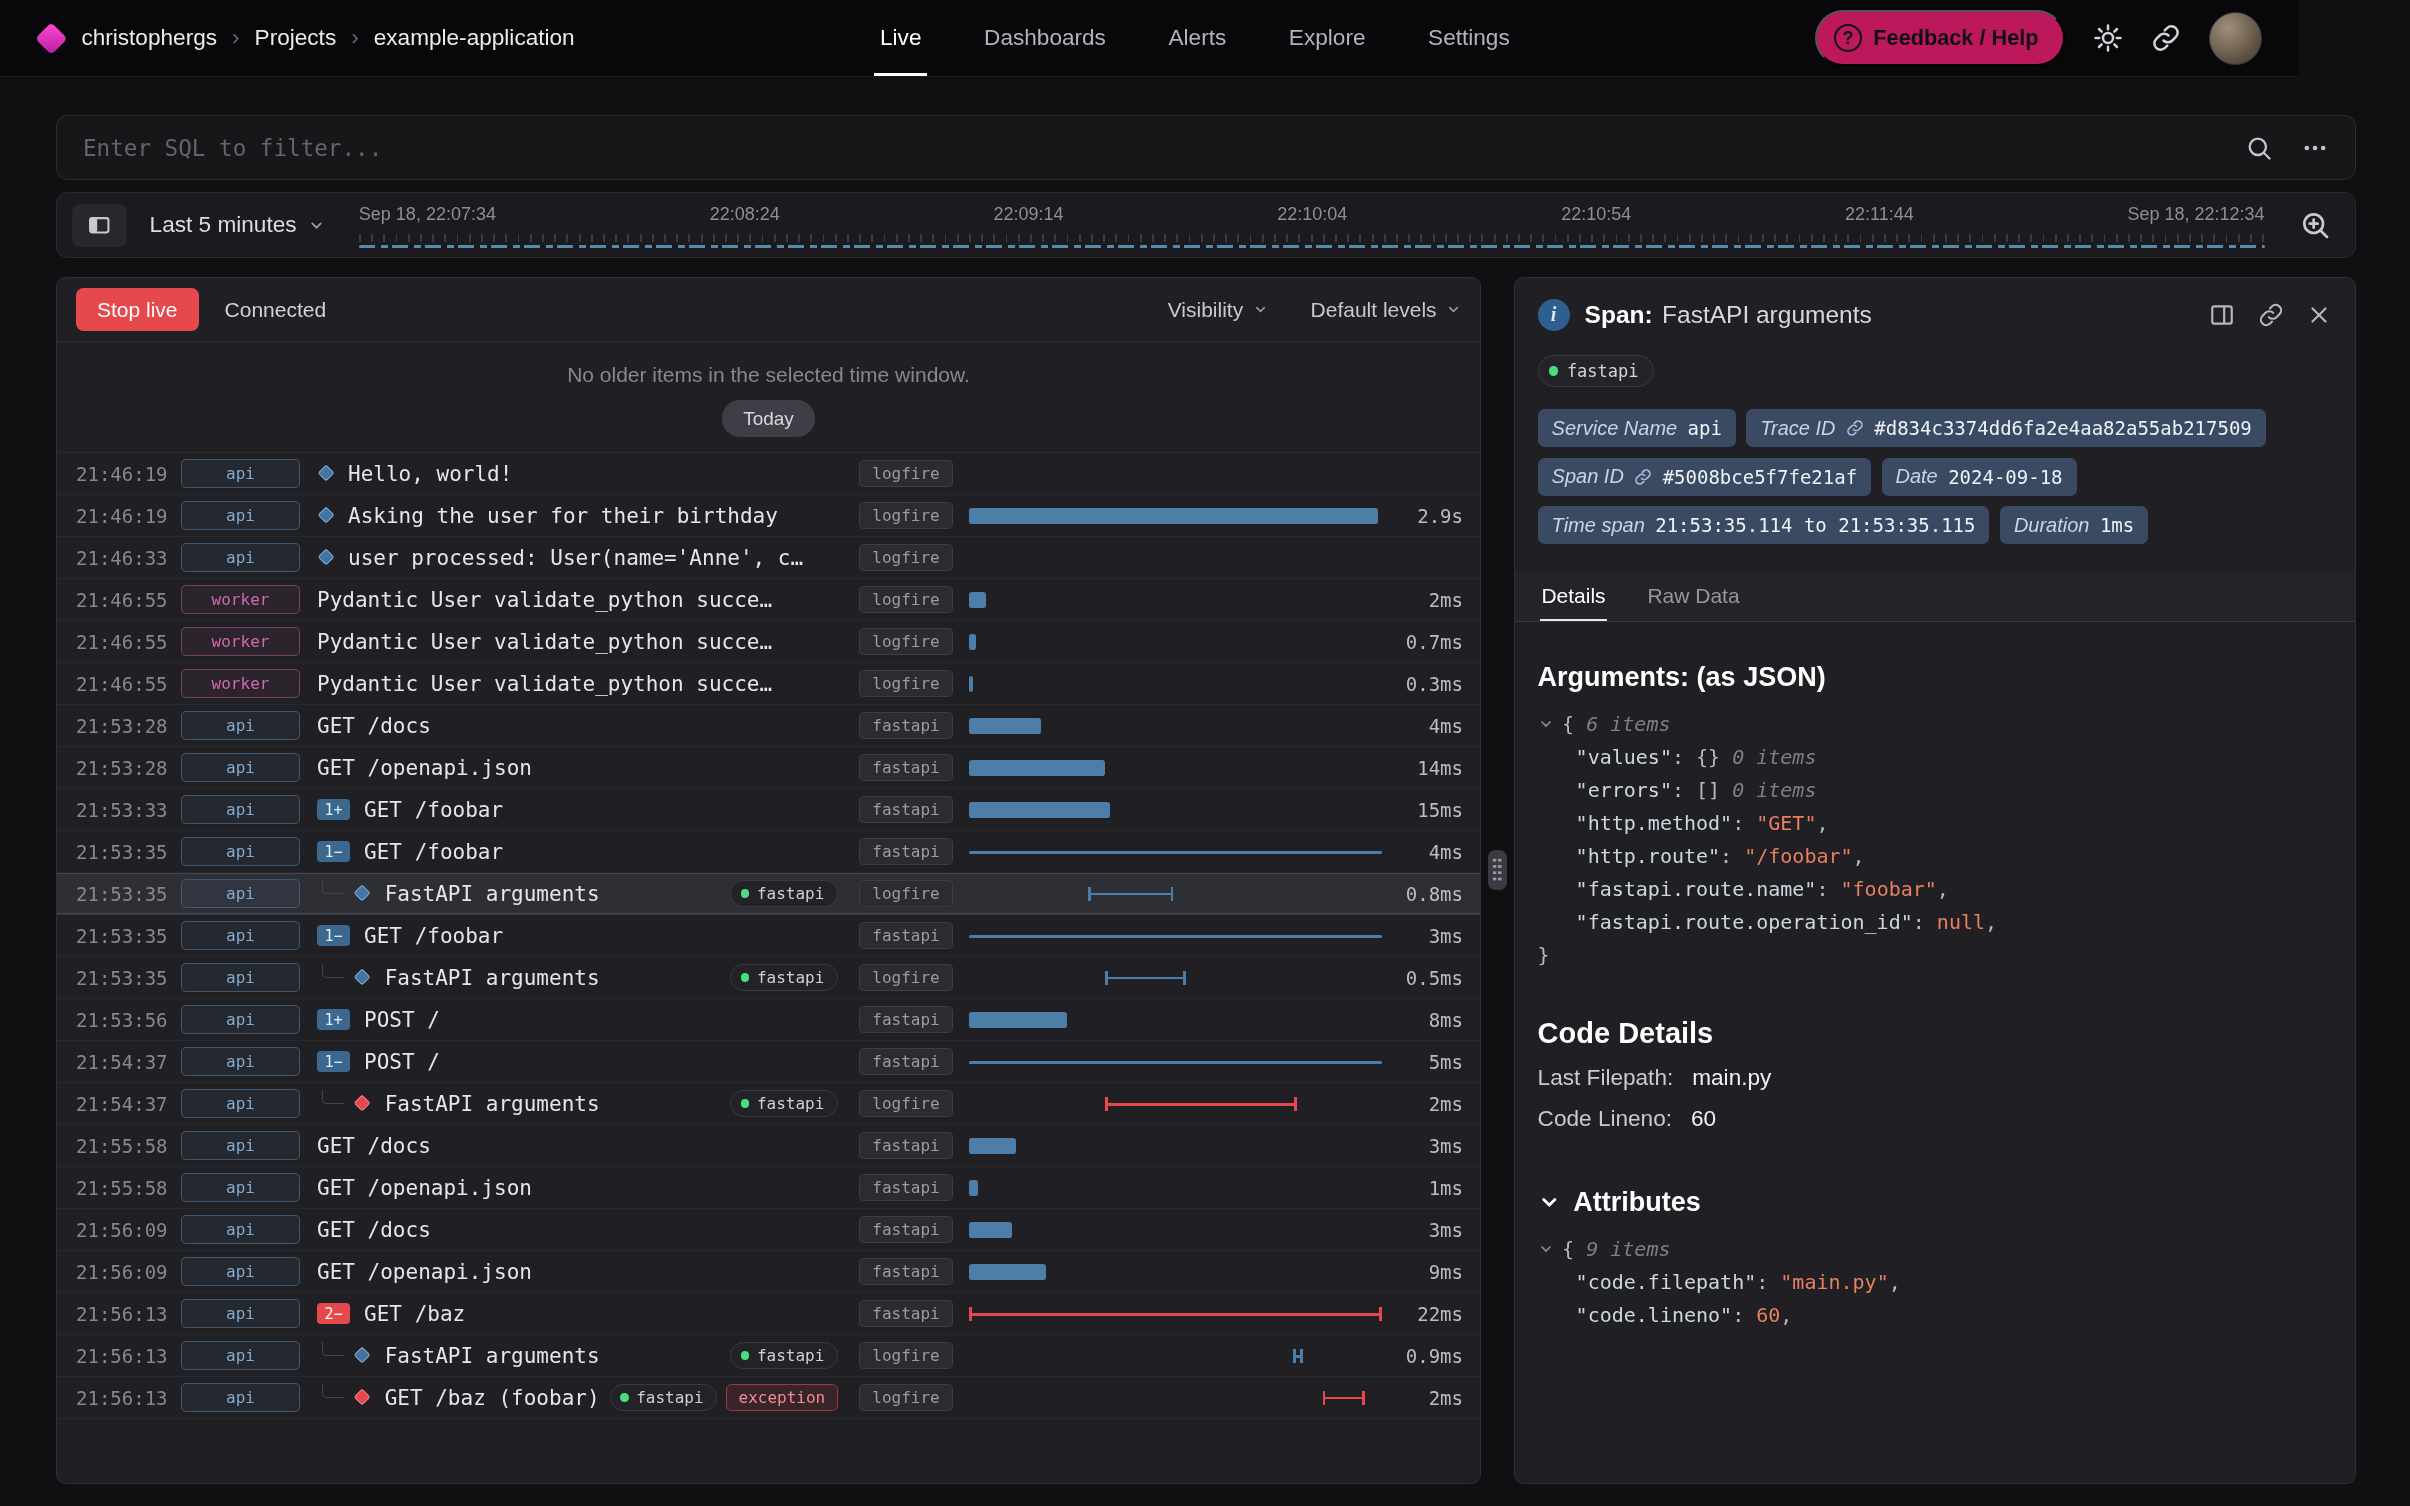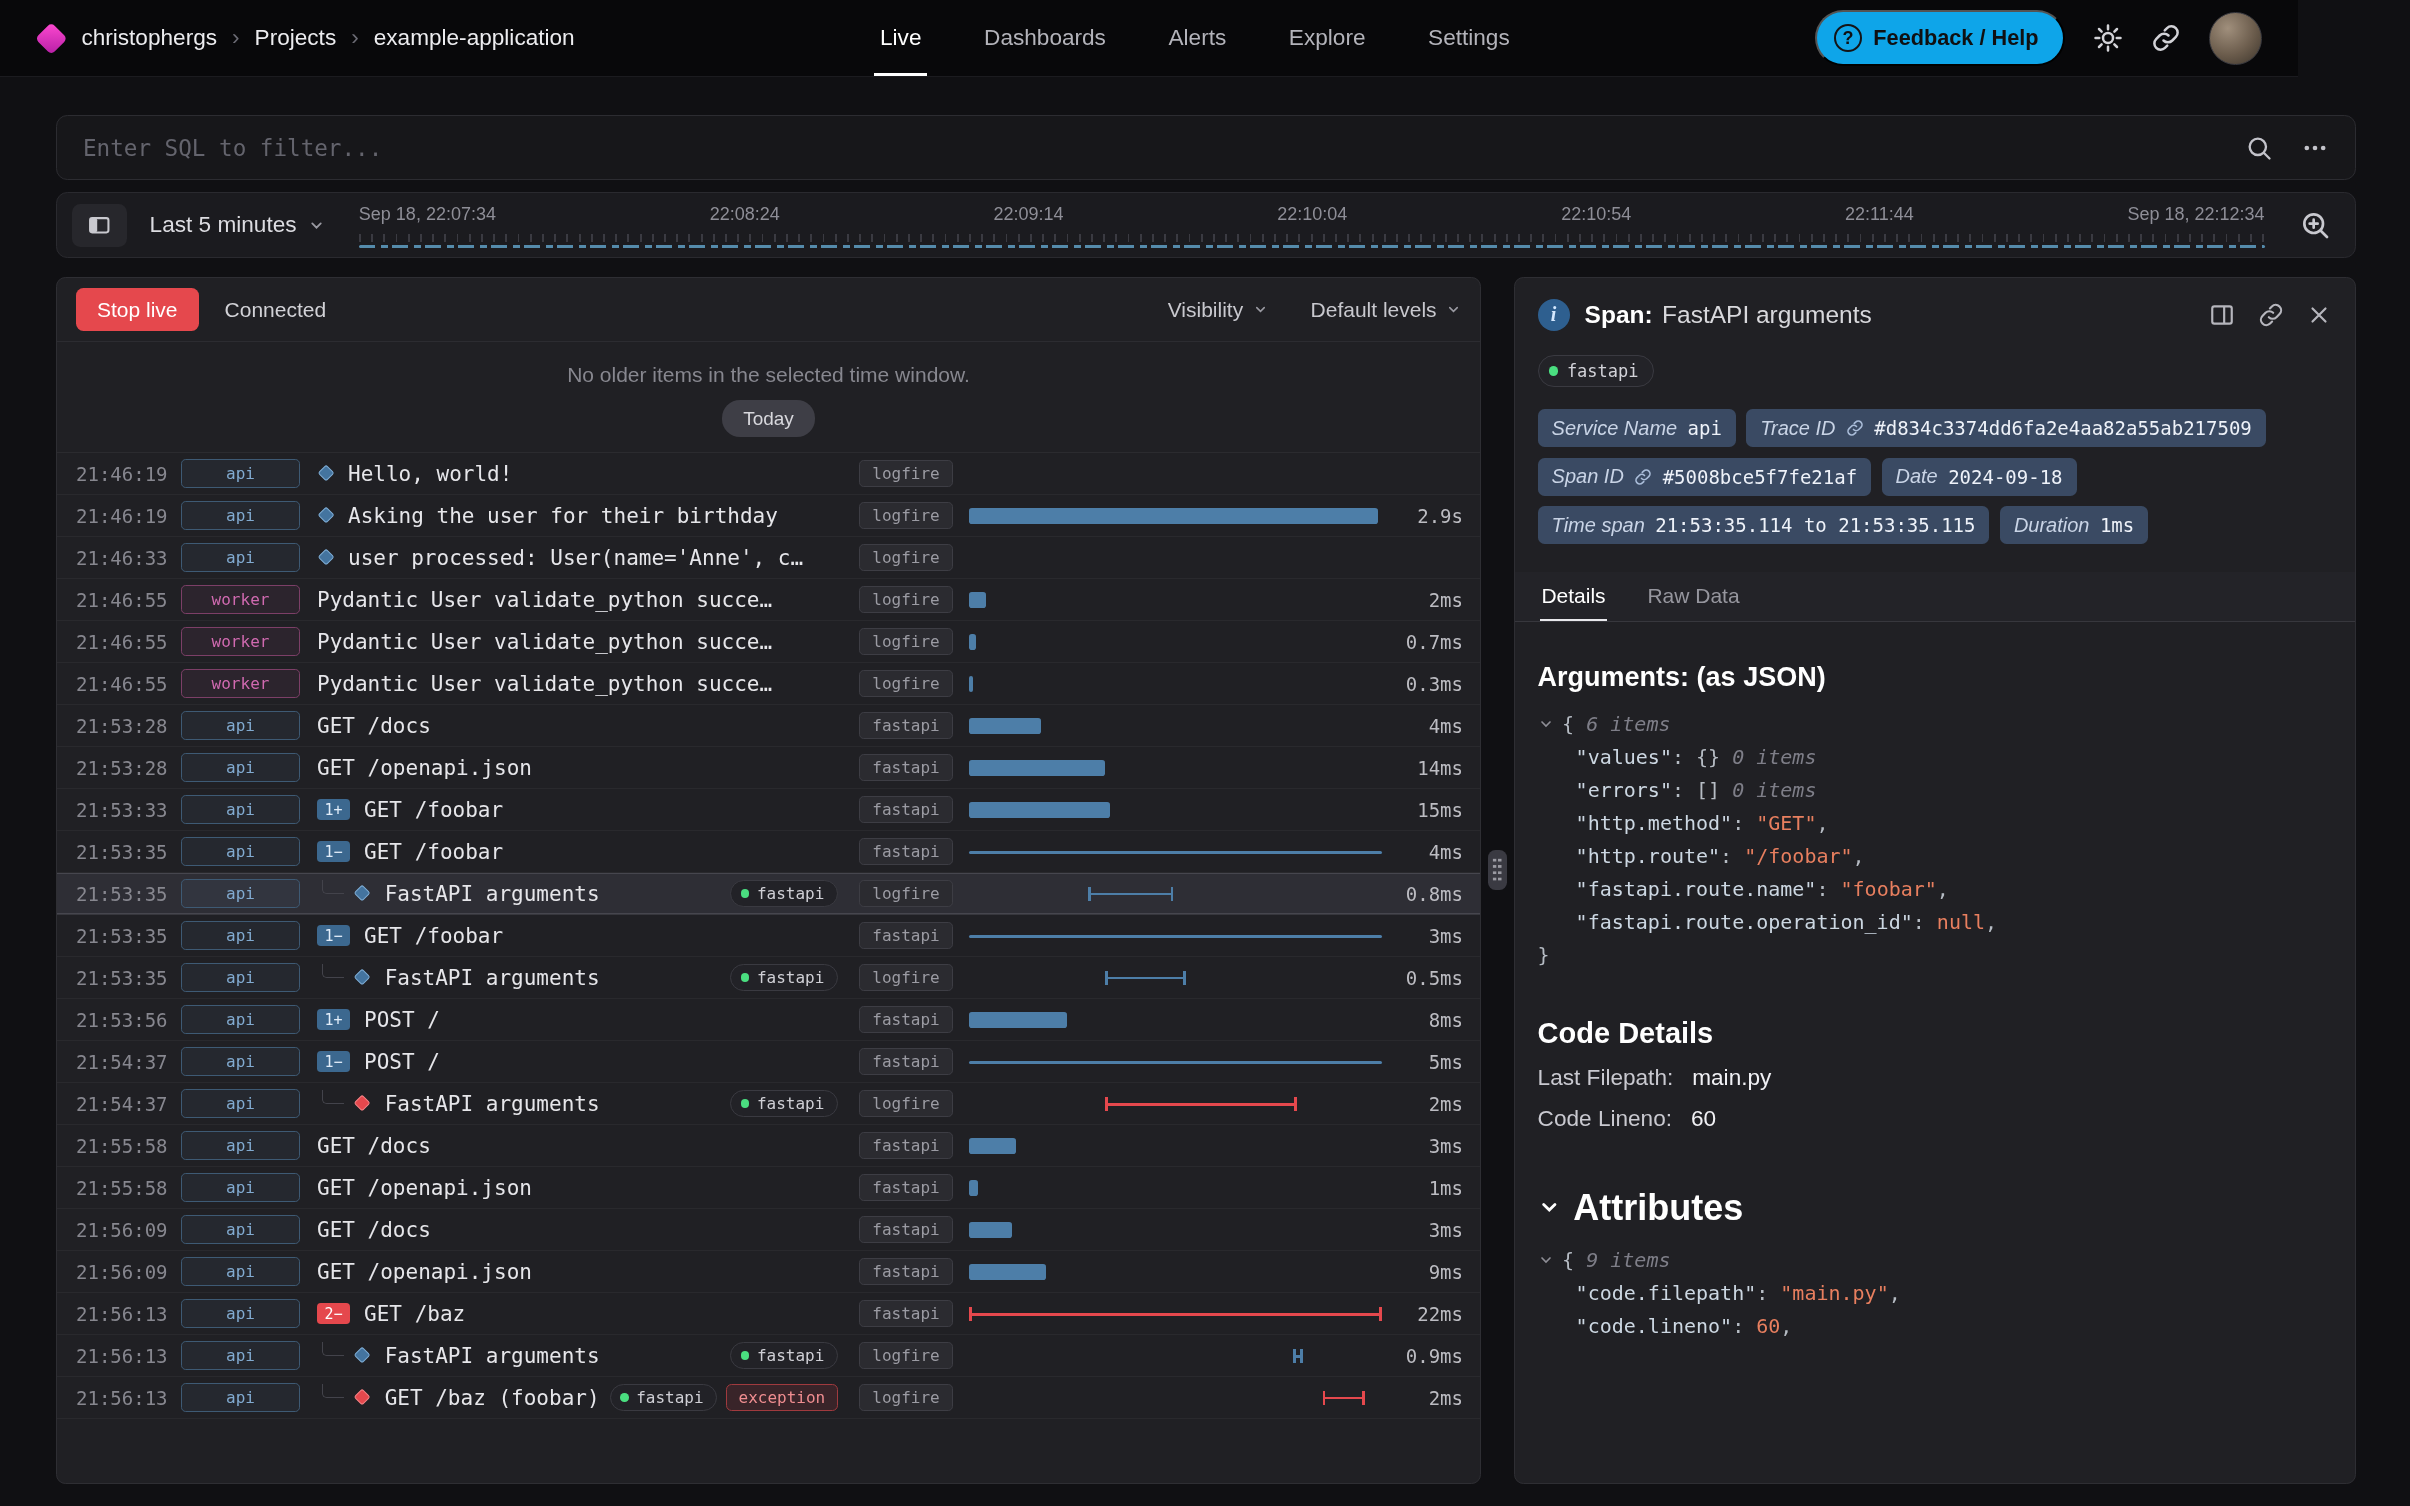--- a/index.html
+++ b/index.html
@@ -9,21 +9,21 @@
   
   .nav { position:absolute; top:0; left:0; width:2298px; height:77px; background:#08080a; border-bottom:0.9px solid #1b1b1f; display:flex; align-items:center; padding:0 36px; }
   .logo { width:22.6px; height:22.6px; border-radius:4.7px; transform:rotate(45deg); background:linear-gradient(135deg,#ff4ad1,#b61ea5); margin:0 19px 0 3.8px; flex:none; }
   .crumbs { display:flex; align-items:center; gap:15px; font-size:22.6px; color:#ececef; white-space:nowrap; }
   .crumb-sep { color:#6b6b74; font-size:22.6px; }
   .ntabs { display:flex; gap:55px; margin:0 auto; height:100%; align-items:center; }
   .ntab { position:relative; font-size:22.6px; color:#b3b3ba; height:100%; display:flex; align-items:center; padding:0 3.8px; cursor:pointer; }
   .ntab.active { color:#ffffff; }
   .ntab.active::after { content:""; position:absolute; left:-1.9px; right:-1.9px; bottom:0; height:2.8px; background:#ffffff; }
   .nav-right { display:flex; align-items:center; gap:28px; }
-  .feedback-btn { display:flex; align-items:center; gap:11.3px; background:#0ea5e9; color:#101012; border-radius:29px; height:56px; padding:0 24.5px 0 17px; font-size:21.7px; font-weight:bold;text-align:right; }
+  .feedback-btn { display:flex; align-items:center; gap:11.3px; background:#be185d; color:#101012; border-radius:29px; height:56px; padding:0 24.5px 0 17px; font-size:21.7px; font-weight:bold;text-align:right; }
   .qmark { width:28px; height:28px; border:2.4px solid #141416; border-radius:50%; display:flex; align-items:center; justify-content:center; font-size:18px; font-weight:bold; }
   .qmark::before { content:"?"; }
   .nav-ic { color:#d2d2d7; }
   .avatar { width:53px; height:53px; border-radius:50%; background:radial-gradient(circle at 35% 30%, #a08f7c, #6b5c4c 55%, #3b342b); border:0.9px solid #3a3a40; }
 
   
   .sqlbar { position:absolute; left:56px; top:115px; width:2300px; height:65px; background:#17171a; border:0.9px solid #2c2c31; border-radius:11.3px; display:flex; align-items:center; padding:0 26px; }
   .sqlbar input { flex:1; background:transparent; border:none; outline:none; font:22.6px "DejaVu Sans Mono",monospace; color:#d2d2d7; }
   .sqlbar input::placeholder { color:#64646d; }
   .sql-icons { display:flex; align-items:center; gap:28px; color:#c3c3ca; }
@@ -115,21 +115,21 @@
   .jl { white-space:pre; display:flex; align-items:center; }
   .jl.i1 { padding-left:38px; }
   .collapser { color:#8e8e96; margin-right:8.5px; display:inline-flex; }
   .tk-k { color:#ccd7e2; } .tk-p { color:#b6bcc4; } .tk-s { color:#e87f5f; } .tk-it { color:#7e7e88; font-style:italic; }
   .code-title { font-size:29px; font-weight:bold; color:#ffffff; margin-top:45px; }
   .code-row { display:flex; gap:19px; margin-top:15px; font-size:22.6px; align-items:baseline; }
   .code-row .lab { color:#c9c9d0; }
   .code-row .val { color:#f1f1f5; }
   .attr-head { display:flex; align-items:center; gap:13px; margin-top:55px; }
   .attr-head svg { color:#ffffff; }
-  .attr-head .t { font-size:36px; font-weight:bold; color:#ffffff; }
+  .attr-head .t { font-size:27px; font-weight:bold; color:#ffffff; }
 </style>
 </head>
 <body>
 
 <div class="nav">
   <div class="logo"></div>
   <div class="crumbs">
       <span class="crumb">christophergs</span>
       <span class="crumb-sep">›</span>
       <span class="crumb">Projects</span>

